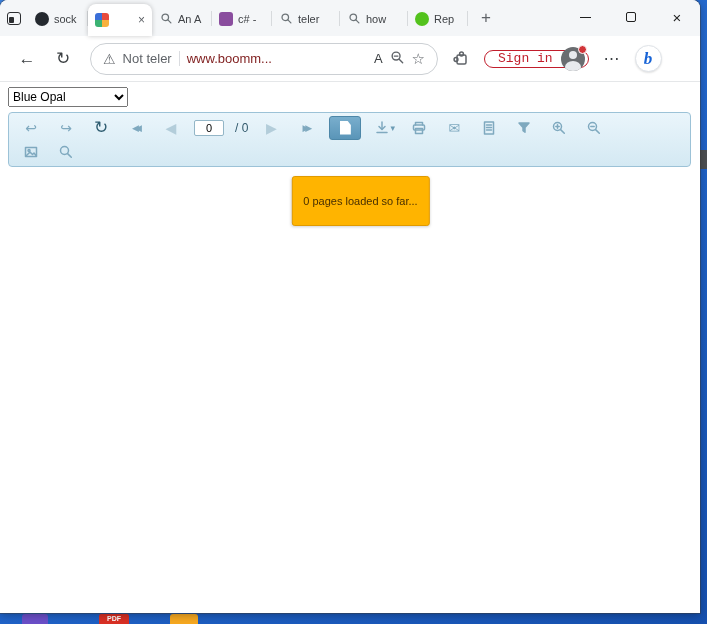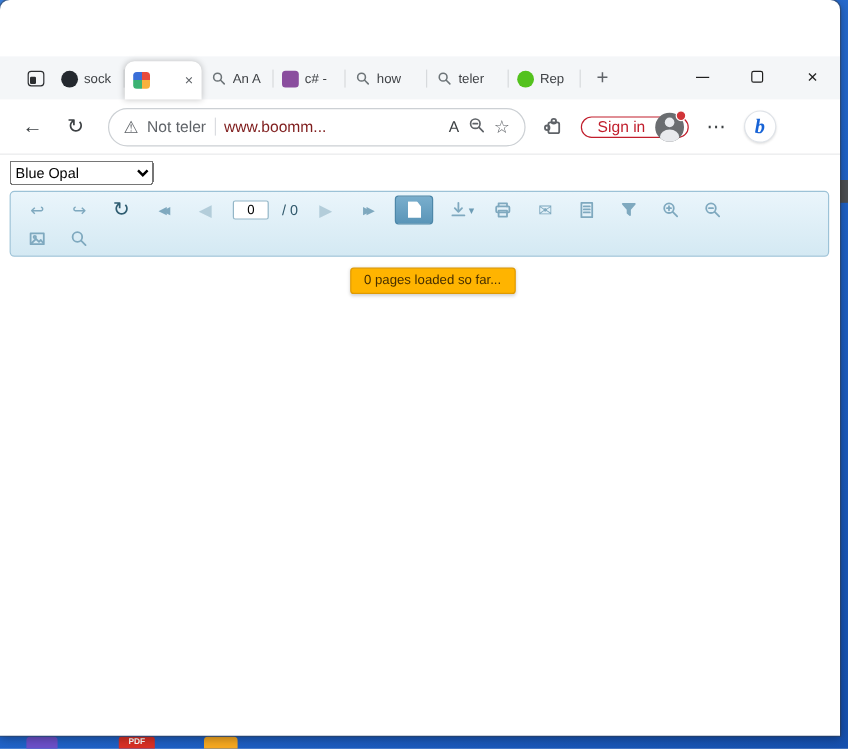--- a/index.html
+++ b/index.html
@@ -19,21 +19,21 @@
   .edge-thumb { position:absolute; right:0; top:150px; width:7px; height:19px; background:#4d4f52; }
 
   
   .window {
     position:absolute; left:0; top:0; width:700px; height:613px;
     background:#fff; border-radius:8px 8px 0 0; overflow:hidden;
     box-shadow:0 0 0 1px rgba(60,60,60,.45), 0 2px 8px rgba(0,0,0,.3);
   }
 
   
-  .tabbar { height:36px; background:#f4f6f8; display:flex; align-items:flex-end; padding-left:16px;margin-top:47px; }
+  .tabbar { height:36px; background:#f4f6f8; display:flex; align-items:flex-end; padding-left:0; }
   .tab-actions { width:28px; height:28px; margin-bottom:4px; display:flex; align-items:center; justify-content:center; flex:none; }
   .ta-icon { width:14px; height:13px; border:1.7px solid #2b2d30; border-radius:3px; position:relative; }
   .ta-icon::after { content:""; position:absolute; left:1px; bottom:1px; width:5px; height:6px; background:#2b2d30; border-radius:1px; }
   .tab { height:27px; margin-bottom:4px; width:60px; flex:none; display:flex; align-items:center; gap:5px;
          padding:0 7px; font-size:11px; color:#3f4246; position:relative; cursor:default; }
   .tab.w { width:68px; }
   .tab:not(.active)::after { content:""; position:absolute; right:0; top:6px; bottom:6px; width:1px; background:#d7dadd; }
   .tlabel { white-space:nowrap; overflow:hidden; flex:1; }
   .tab.active { background:#fff; height:32px; margin-bottom:0; width:64px;
                 border-radius:8px 8px 0 0; box-shadow:0 0 5px rgba(0,0,0,.22); z-index:2; }
@@ -57,21 +57,21 @@
              font-size:17px; color:#3c4043; flex:none; }
   .addressbar { width:348px; height:32px; border:1px solid #ccd0d4; border-radius:16px; background:#fff;
                 display:flex; align-items:center; gap:7px; padding:0 12px; font-size:13px; color:#5f6368; margin-left:4px; }
   .warn { font-size:14px; color:#5f6368; }
   .addr-div { width:1px; height:15px; background:#dadce0; }
   .url { color:#7f1d1d; }
   .spacer { flex:1; }
   .ra { font-size:13px; color:#3c4043; }
   .star { font-size:15px; color:#5f6368; }
   .signin { height:18px; border:1px solid #c11e2c; border-radius:16px; display:flex; align-items:center;
-            gap:8px; padding:0 3px 0 13px; color:#c11e2c; font-size:13px; flex:none; }
+            gap:8px; padding:0 3px 0 13px; color:#c11e2c; font-size:13px; flex:none;font-family:Liberation Mono, monospace; }
   .avatar { width:24px; height:24px; border-radius:50%; background:#6a6d70; position:relative; flex:none; }
   .avatar .mask { position:absolute; inset:0; border-radius:50%; overflow:hidden; }
   .avatar .mask::before { content:""; position:absolute; left:8px; top:4px; width:8px; height:8px; border-radius:50%; background:#e8eaed; }
   .avatar .mask::after { content:""; position:absolute; left:4px; top:14px; width:16px; height:12px; border-radius:50%; background:#e8eaed; }
   .dot { position:absolute; right:-2px; top:-2px; width:9px; height:9px; border-radius:50%;
          background:#d13438; border:1.5px solid #fff; }
   .more { font-size:16px; color:#3c4043; }
   .copilot { width:27px; height:27px; border-radius:50%; background:#fff; border:1px solid #dfe3e8;
              display:flex; align-items:center; justify-content:center; flex:none;
              box-shadow:0 1px 2px rgba(0,0,0,.12); }
@@ -95,21 +95,21 @@
   .page-input { width:30px; height:16px; font-size:11px; text-align:center;
                 border:1px solid #93b6c7; border-radius:2px; background:#fff; }
   .page-total { font-size:12px; color:#30586b; }
   .sel-btn { width:32px; height:24px; background:linear-gradient(#79aecd,#5a95b8); border:1px solid #4d87a8;
              border-radius:3px; display:flex; align-items:center; justify-content:center; }
   .doc-shape { width:11px; height:14px; background:#fff; clip-path:polygon(0 0,68% 0,100% 32%,100% 100%,0 100%); }
   .caret { font-size:9px; color:#6d9cb5; margin-left:1px; }
   .tbtn svg { stroke:#7fa9bf; fill:none; stroke-width:1.5; stroke-linecap:round; stroke-linejoin:round; }
   .badge { position:absolute; left:51.5%; top:94px; transform:translateX(-50%);
            background:#ffb400; border:1px solid #e09a00; border-radius:3px;
-           padding:4px 11px; font-size:11px; color:#472f00; white-space:nowrap;
+           padding:18px 11px; font-size:11px; color:#472f00; white-space:nowrap;
            box-shadow:0 1px 3px rgba(0,0,0,.18); }
   .mag-fav svg { stroke:#6d7478; fill:none; stroke-width:1.6; stroke-linecap:round; }
   .nav-svg svg { stroke:#5f6368; fill:none; stroke-width:1.5; stroke-linecap:round; }
 </style>
 </head>
 <body>
 
 <div class="d-icon d-word"></div>
 <div class="d-icon d-pdf"><span>PDF</span></div>
 <div class="d-icon d-folder"></div>
@@ -148,31 +148,31 @@
       <span class="tlabel">c# -</span>
     </div>
 
     <div class="tab w">
       <span class="fav mag-fav">
         <svg width="13" height="13" viewBox="0 0 16 16">
             <circle cx="6.5" cy="6.5" r="4"></circle>
             <path d="M9.7 9.7 13.4 13.4"></path>
           </svg>
       </span>
-      <span class="tlabel">how</span>
+      <span class="tlabel">teler</span>
     </div>
 
     <div class="tab w">
       <span class="fav mag-fav">
         <svg width="13" height="13" viewBox="0 0 16 16">
             <circle cx="6.5" cy="6.5" r="4"></circle>
             <path d="M9.7 9.7 13.4 13.4"></path>
           </svg>
       </span>
-      <span class="tlabel">teler</span>
+      <span class="tlabel">how</span>
     </div>
 
     <div class="tab">
       <span class="fav green"></span>
       <span class="tlabel">Rep</span>
     </div>
 
     <div class="newtab">+</div>
 
     <div class="win-controls">

